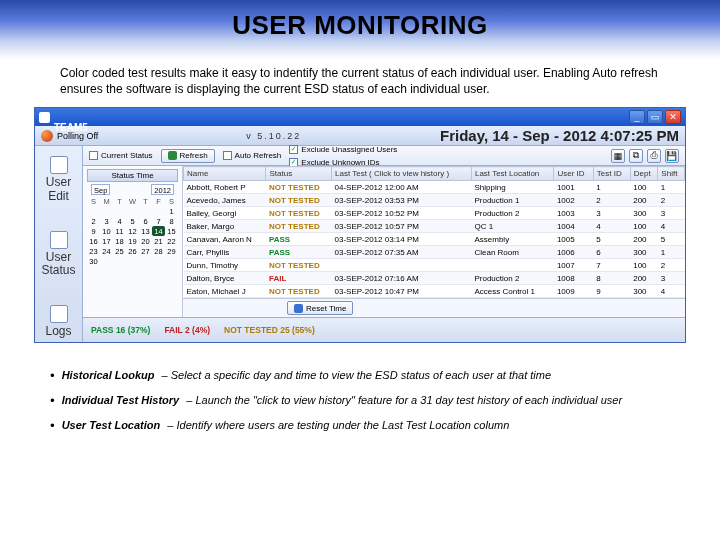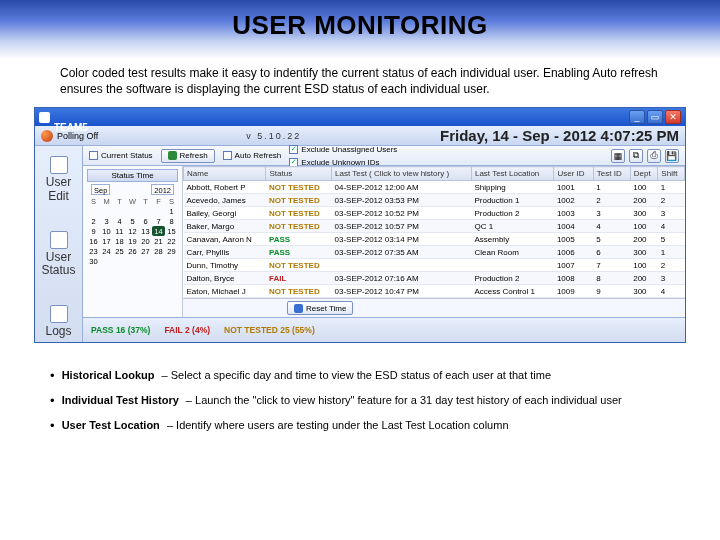--- a/index.html
+++ b/index.html
@@ -215,21 +215,21 @@
     background: linear-gradient(to bottom,#e8eefc,#d2ddf0);
     font-size: 8.5px;
     align-items: center;
   }
 
   .bullets {
     margin: 22px 50px 0 50px;
     font-size: 11px;
     line-height: 1.6;
   }
-  .bullets div { margin-bottom: 4px; }
+  .bullets div { margin-bottom: 4px; font-style: italic; }
   .bullets b { margin-right: 4px; }
   .bullets .dot { font-size: 13px; margin-right: 4px; position:relative; top:1px;}
 </style>
 </head>
 <body>
 
 <div class="slide">
   <div class="title-band">
     <h1>USER MONITORING</h1>
   </div>

